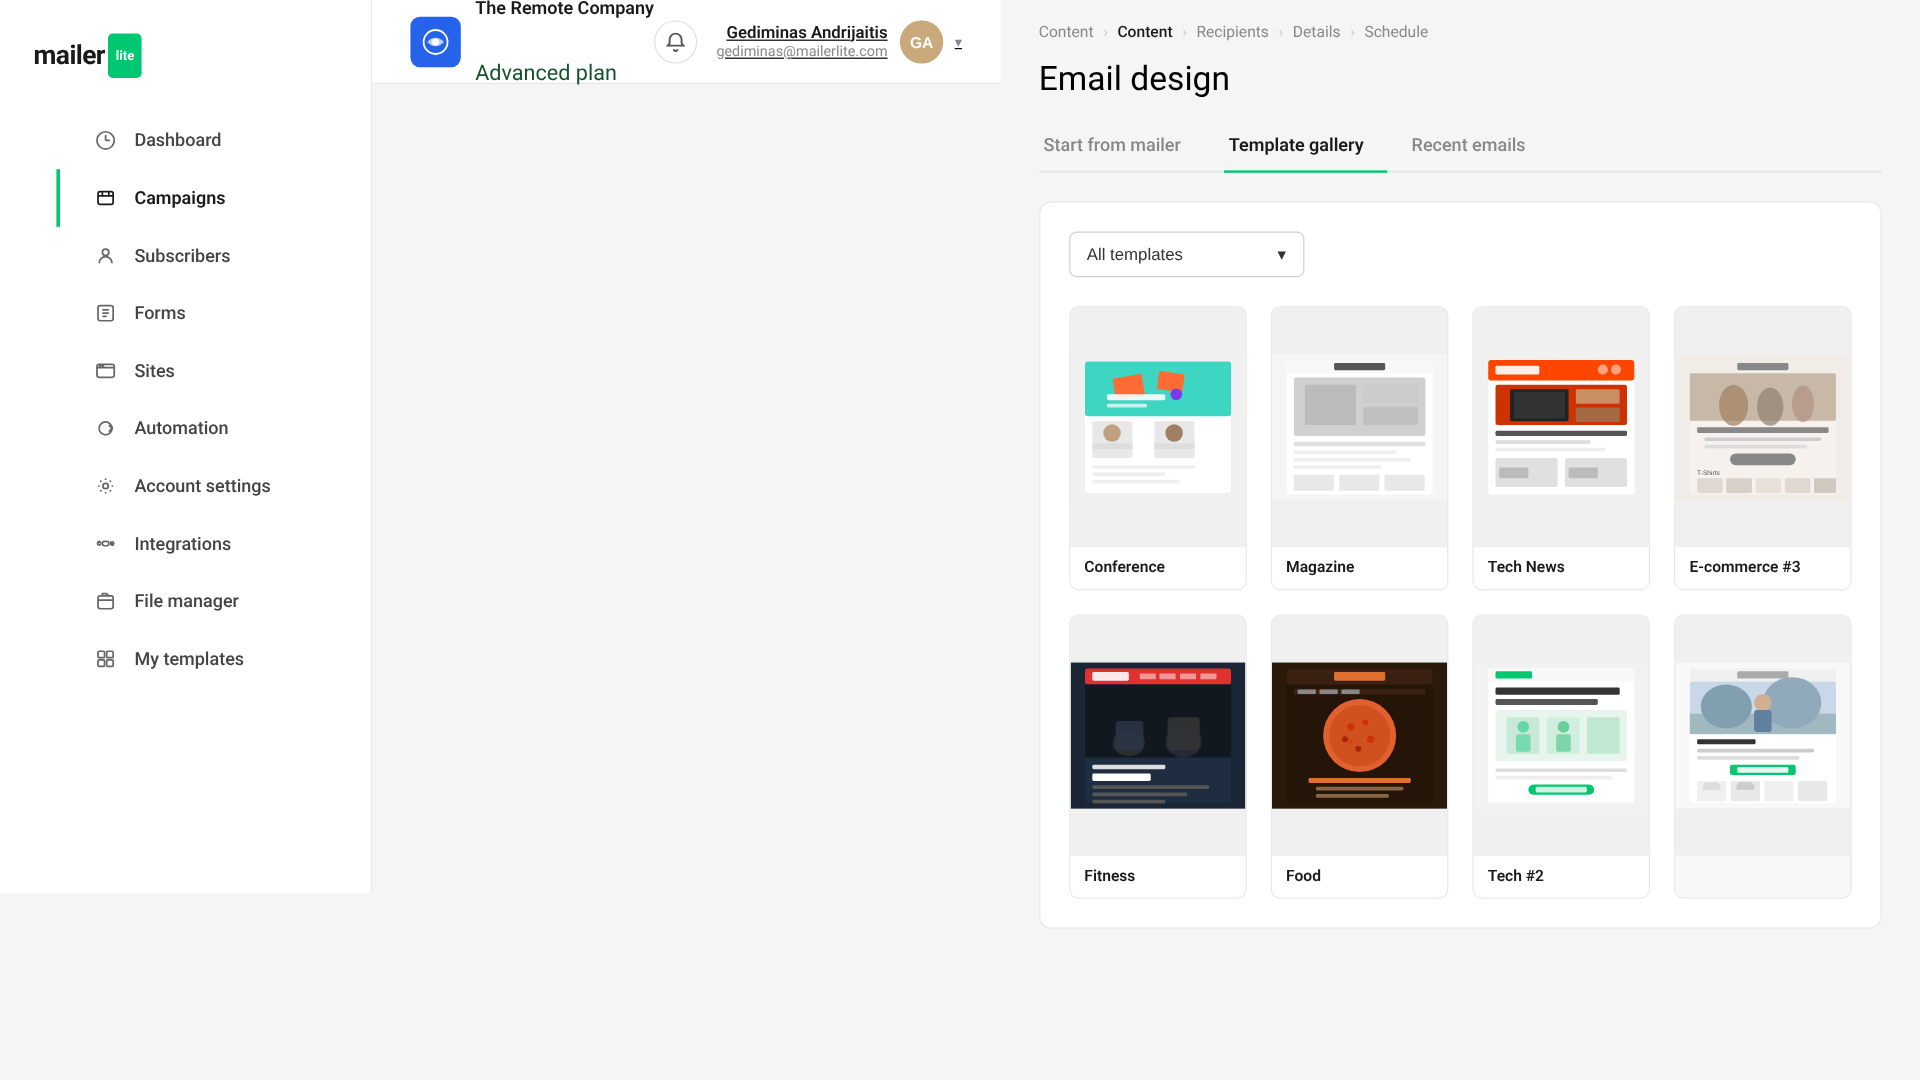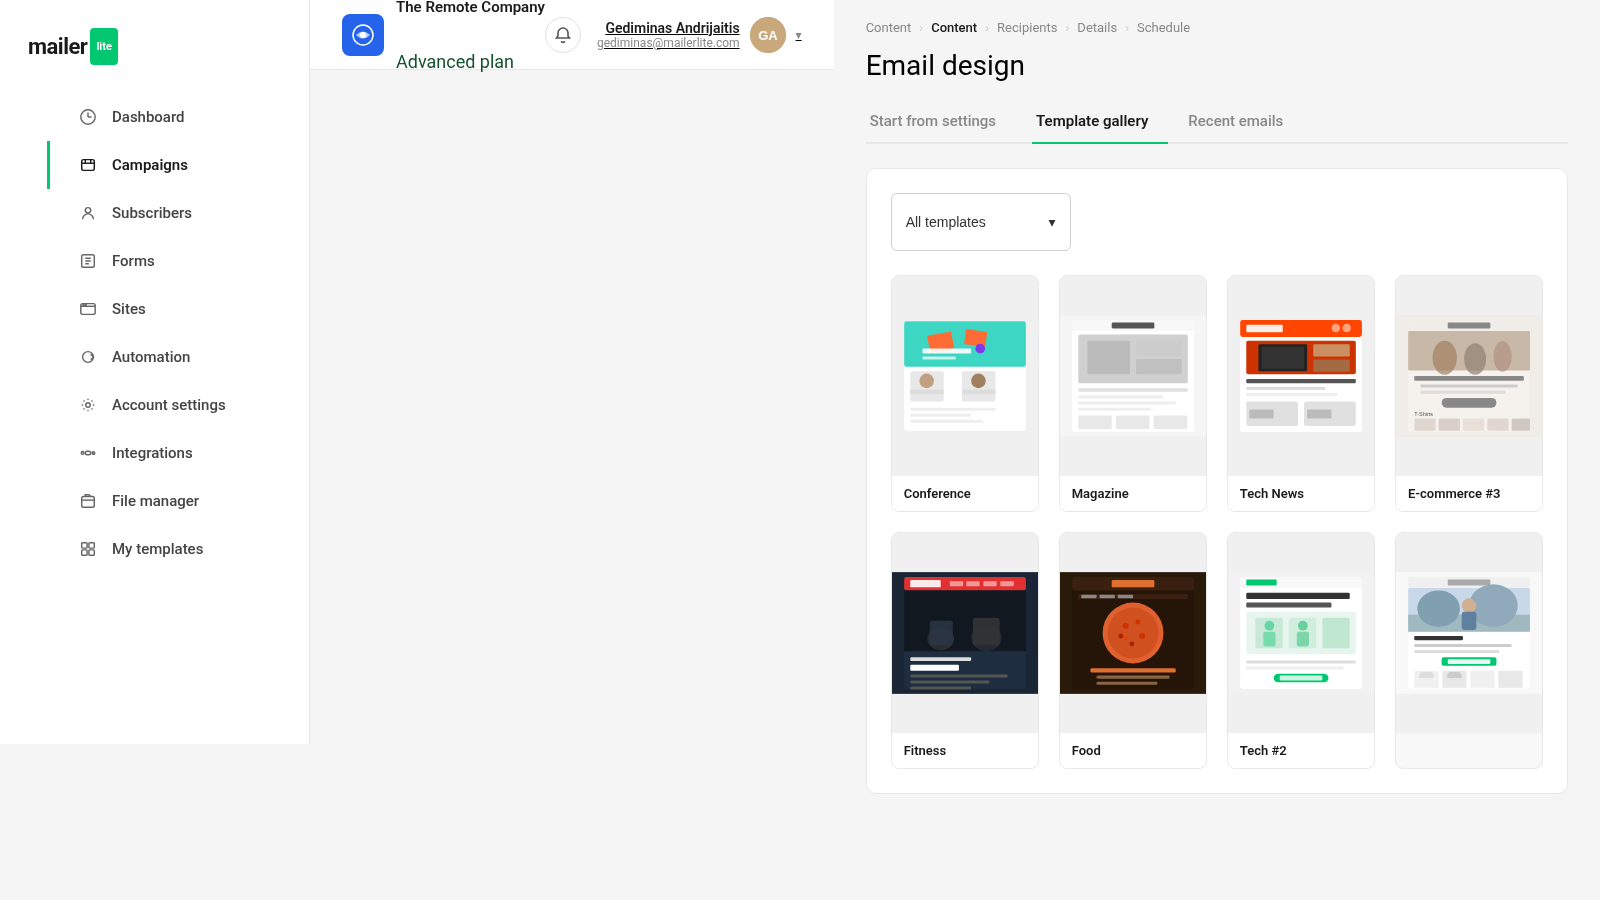--- a/index.html
+++ b/index.html
@@ -220,28 +220,28 @@
     }
 
     
     .dropdown-wrap {
       margin-bottom: 24px;
     }
     .dropdown-btn {
       display: flex;
       align-items: center;
       justify-content: space-between;
-      padding: 20px 14px;
+      padding: 10px 14px;
       border: 1px solid #d0d0d0;
       border-radius: 6px;
       background: #fff;
       cursor: pointer;
       font-size: 14px;
       color: #333;
-      width: 180px;
+      width: 196px;
       gap: 24px;
     }
 
     
     .templates-grid {
       display: grid;
       grid-template-columns: repeat(4, 1fr);
       gap: 20px;
     }
     .template-card {
@@ -442,21 +442,21 @@
       <span class="breadcrumb-item">Recipients</span>
       <span class="breadcrumb-sep">›</span>
       <span class="breadcrumb-item">Details</span>
       <span class="breadcrumb-sep">›</span>
       <span class="breadcrumb-item">Schedule</span>
     </div>
 
     <h1 class="page-title">Email design</h1>
 
     <div class="tabs">
-      <div class="tab">Start from settings</div>
+      <div class="tab">Start from mailer</div>
       <div class="tab active">Template gallery</div>
       <div class="tab">Recent emails</div>
     </div>
 
     <div class="gallery-container">
 
       <div class="dropdown-wrap">
         <button class="dropdown-btn">
           <span>All templates</span>
           <span>▾</span>

